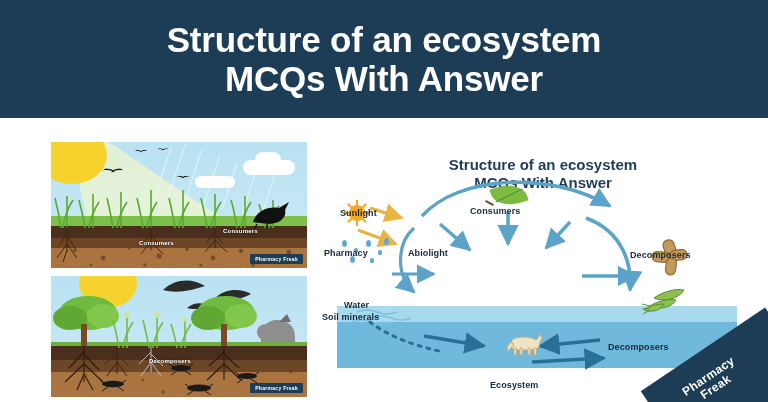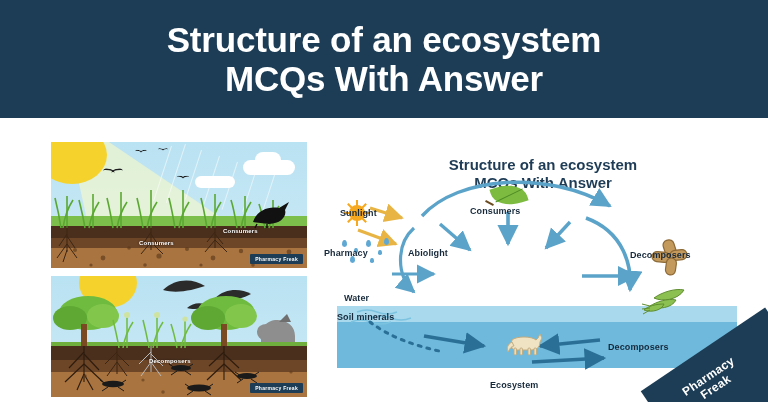--- a/index.html
+++ b/index.html
@@ -519,22 +519,22 @@
         <rect x="10" y="18" width="2.4" height="7" rx="1"></rect>
         <rect x="16" y="18" width="2.4" height="7" rx="1"></rect>
         <rect x="24" y="18" width="2.4" height="7" rx="1"></rect>
         <rect x="30" y="18" width="2.4" height="7" rx="1"></rect>
         <path d="M8,12 C4,14 2,18 4,22 C6,18 8,16 10,16 Z"></path>
       </g>
     </svg>
 
     <div class="dg-label" style="left:22px; top:44px;">Sunlight</div>
     <div class="dg-label" style="left:6px;  top:84px;">Pharmacy</div>
-    <div class="dg-label" style="left:26px; top:129px;">Water</div>
-    <div class="dg-label" style="left:19px;  top:148px;">Soil minerals</div>
+    <div class="dg-label" style="left:26px; top:136px;">Water</div>
+    <div class="dg-label" style="left:4px;  top:148px;">Soil minerals</div>
     <div class="dg-label" style="left:90px; top:84px;">Abiolight</div>
     <div class="dg-label" style="left:152px; top:42px;">Consumers</div>
     <div class="dg-label" style="left:312px; top:86px;">Decomposers</div>
     <div class="dg-label" style="left:290px; top:178px;">Decomposers</div>
     <div class="dg-label" style="left:172px; top:216px;">Ecosystem</div>
 
 
   </div>
 
   <div>

